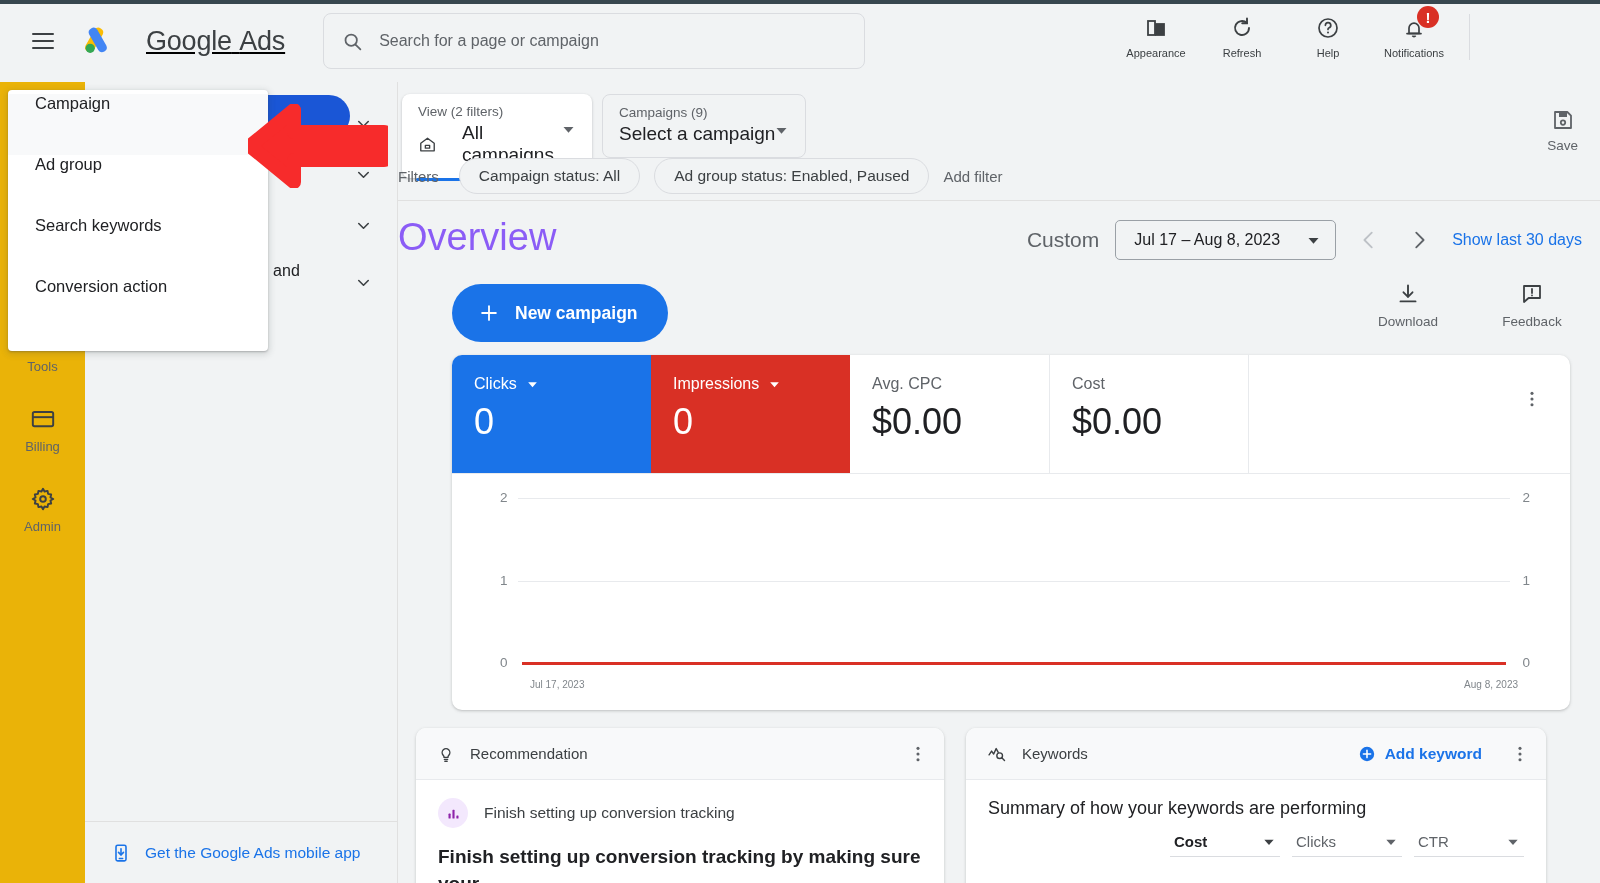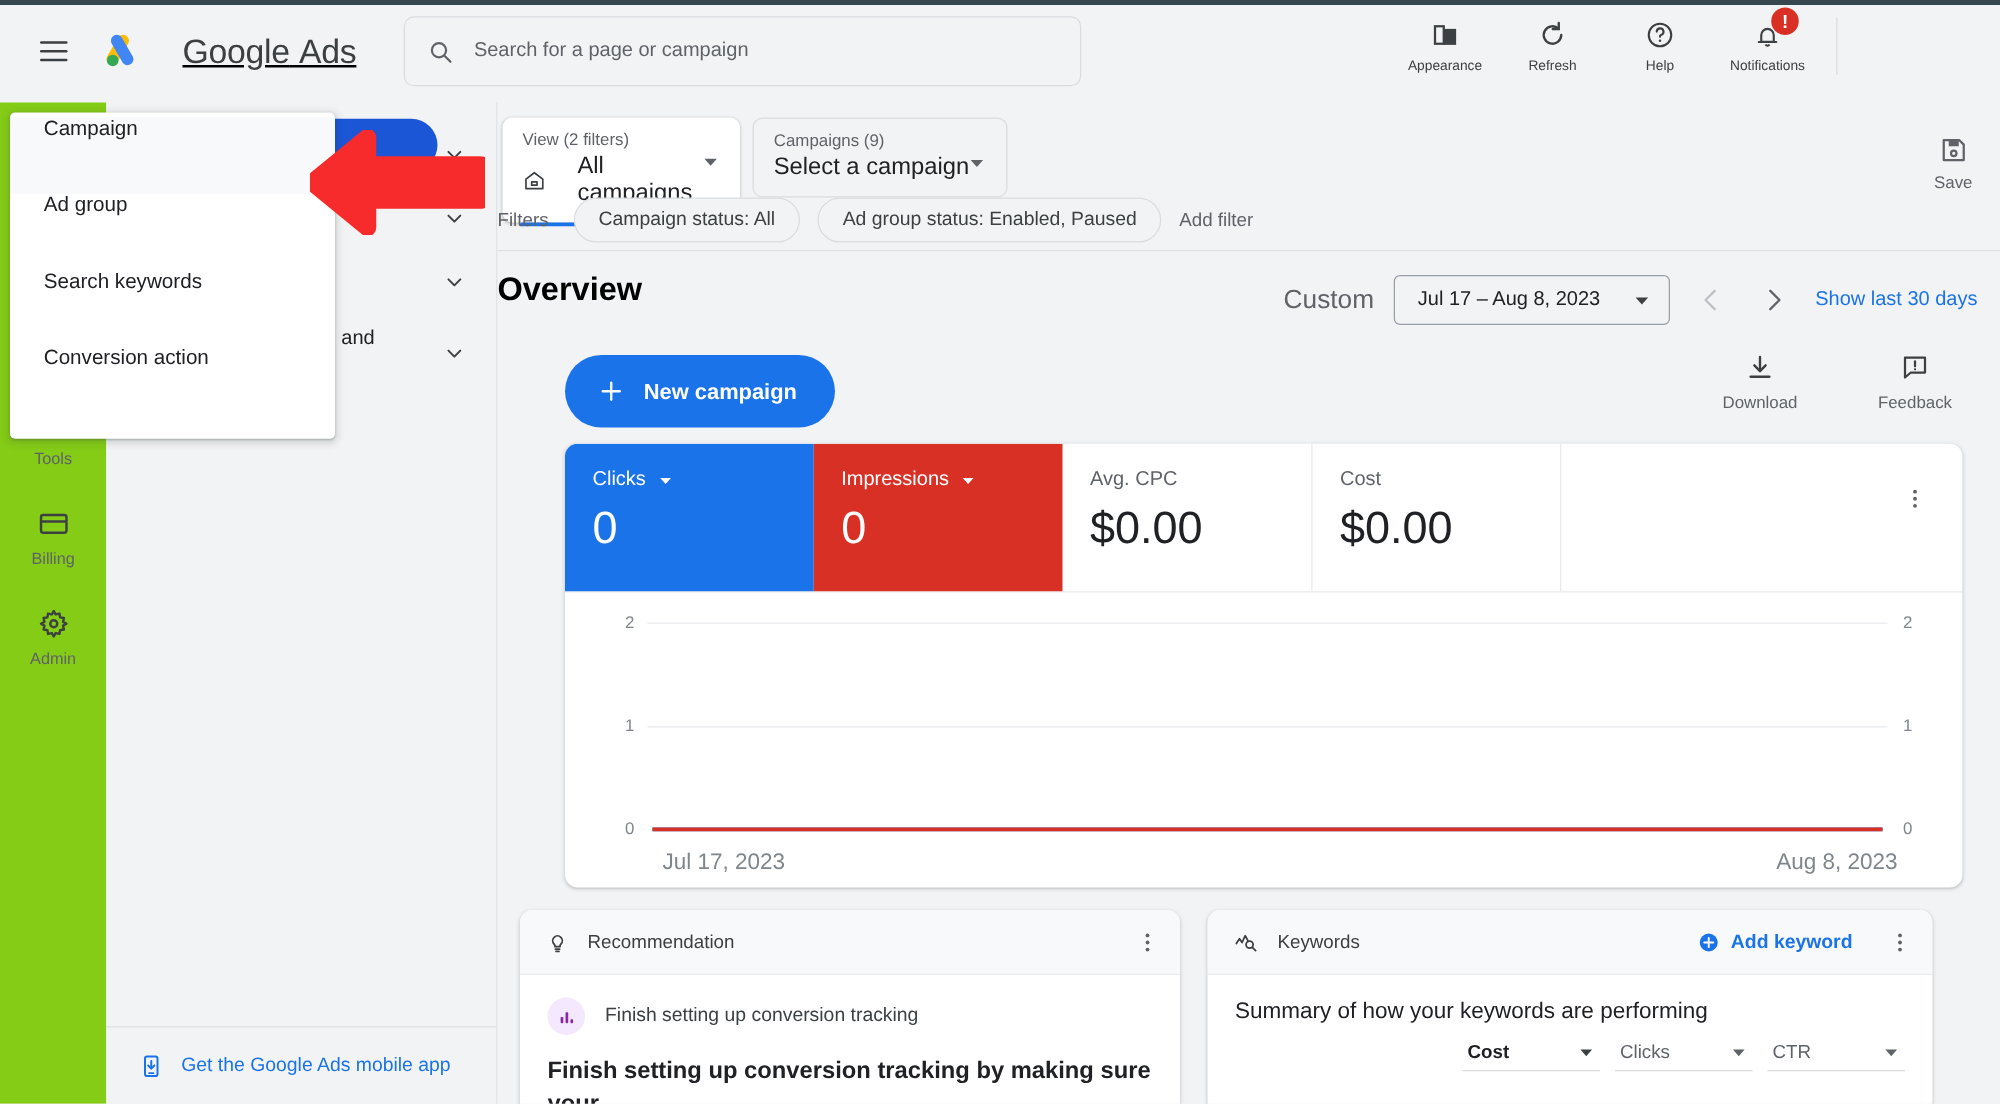--- a/index.html
+++ b/index.html
@@ -59,21 +59,21 @@
     width:22px;height:22px;border-radius:50%;background:#d93025;
     color:#fff;font-size:15px;font-weight:bold;display:flex;align-items:center;justify-content:center;
     line-height:1;
   }
   .top-sep { width:1px;height:46px;background:#dadce0;margin:6px 10px 0 12px; }
   .avatar-slot { width: 120px; }
 
   
   .rail {
     position:absolute; left:0; top:82px; width:85px; height:801px;
-    background:#84cc16;
+    background:#eab308;
     display:flex; flex-direction:column; align-items:center;
     padding-top: 22px; gap: 32px;
   }
   .rail-item { display:flex;flex-direction:column;align-items:center;gap:7px;cursor:pointer;width:72px; }
   .rail-item .lbl { font-size:13px;color:#5f6368; }
 
   
   .sidenav {
     position:absolute; left:85px; top:82px; width:313px; height:801px;
     background:#f1f3f4; border-right:1px solid #e0e0e0;
@@ -124,21 +124,21 @@
   .save-btn {
     position:absolute; right:22px; top:26px;
     display:flex;flex-direction:column;align-items:center;gap:6px;cursor:pointer;
   }
   .save-btn .lbl { font-size:13.5px; color:#5f6368; }
 
   .hr { position:absolute; left:0; top:118px; width:1202px; height:1px; background:#e0e0e0; }
 
   
   .pagehead { position:absolute; left:0; top:130px; width:1202px; height:60px; }
-  .page-title { position:absolute; left:0; top:4px; font-size:26px; color:#000000; font-weight:700; }
+  .page-title { position:absolute; left:0; top:4px; font-size:38px; color:#8b5cf6; font-weight:400; }
   .daterow { position:absolute; right:18px; top:8px; display:flex; align-items:center; gap:16px; }
   .custom-lbl { font-size:21px; color:#5f6368; }
   .date-sel {
     border:1px solid #9aa0a6; border-radius:5px; height:40px;
     display:flex;align-items:center;gap:26px;padding:0 14px 0 18px;
     font-size:16px;color:#202124;cursor:pointer;
   }
   .navarrow { width:34px;height:34px;display:flex;align-items:center;justify-content:center;cursor:pointer; }
   .show30 { color:#1a73e8; font-size:16px; cursor:pointer; }
 
@@ -171,21 +171,21 @@
   .metric.red .m-lbl, .metric.red .m-val { color:#fff; }
   .metric.plain .m-lbl { color:#5f6368; }
   .metric.plain .m-val { color:#202124; }
   .metric.plain + .metric.plain { border-left:1px solid #e8eaed; }
   .metric-kebab { position:absolute; right:28px; top:34px; cursor:pointer; }
 
   .plot { position:relative; height:236px; }
   .grid-line { position:absolute; height:1px; background:#e8eaed; left:66px; right:60px; }
   .ytick { position:absolute; font-size:13.5px; color:#80868b; }
   .zeroline { position:absolute; left:70px; right:64px; height:3px; background:#d93025; }
-  .xlab { position:absolute; font-size:18px; color:#80868b; }
+  .xlab { position:absolute; font-size:10px; color:#80868b; }
 
   
   .botcard {
     position:absolute; background:#fff; border-radius:10px;
     box-shadow:0 1px 2px rgba(60,64,67,.18), 0 1px 3px 1px rgba(60,64,67,.08);
     overflow:hidden;
   }
   .card-head {
     height:52px; background:#f8f9fa; border-bottom:1px solid #e8eaed;
     display:flex;align-items:center;padding:0 16px 0 20px;gap:14px;

